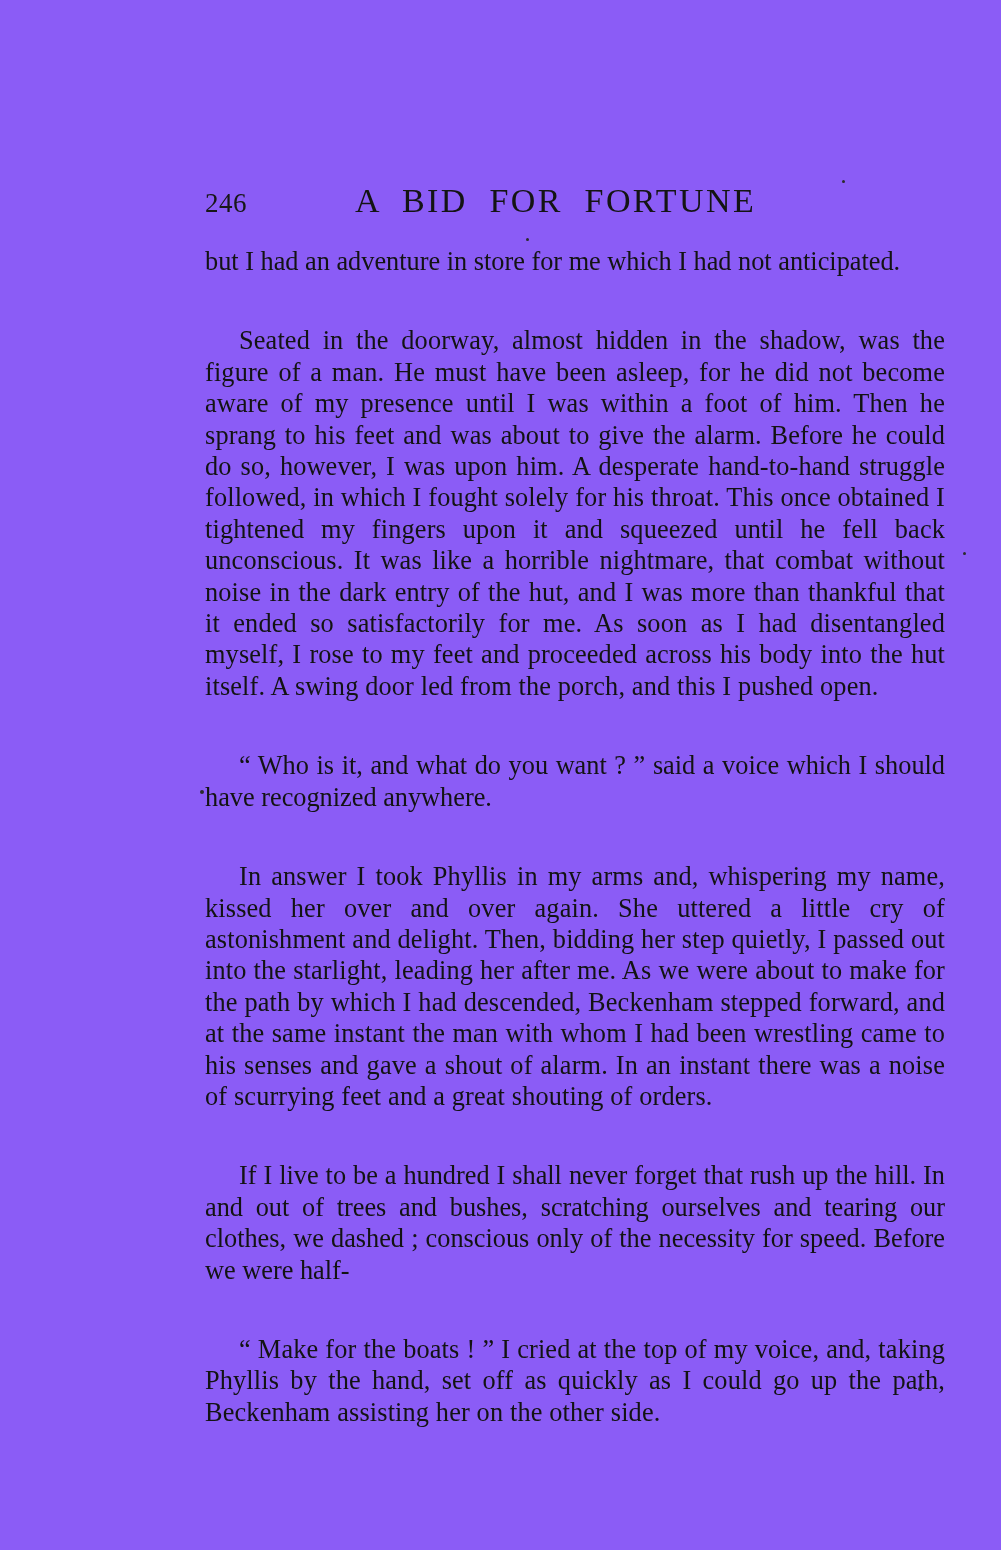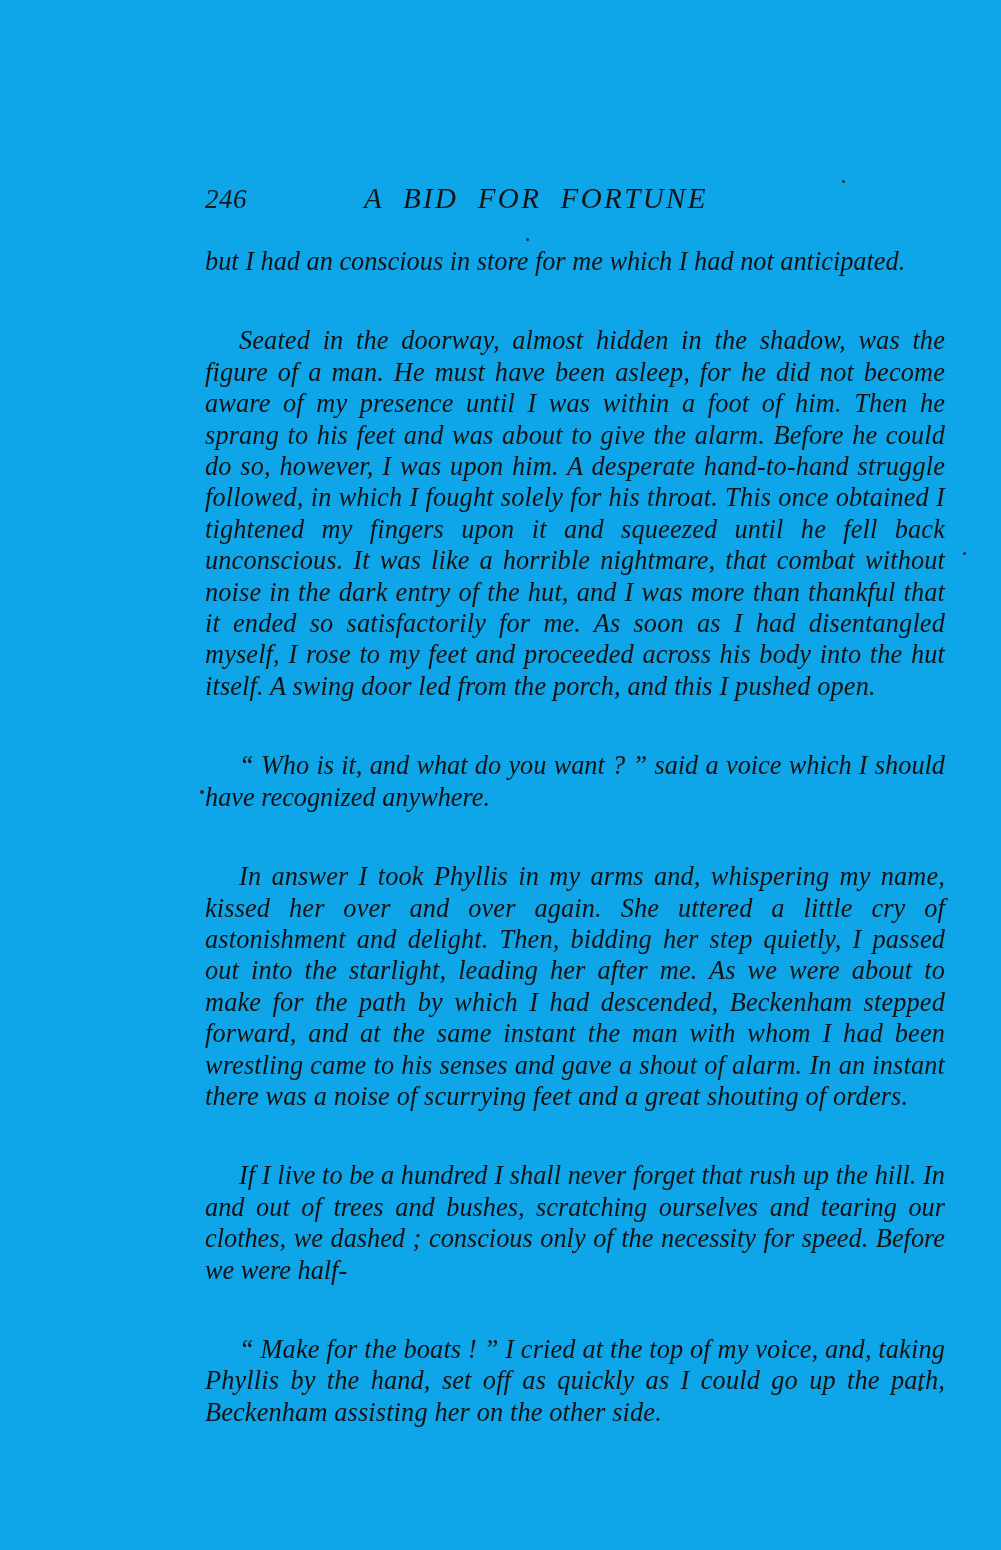--- a/index.html
+++ b/index.html
@@ -14,44 +14,42 @@
     color: #121212;
     position: relative;
     overflow: hidden;
   }
   .page {
     position: absolute;
     left: 0;
     top: 0;
     width: 1001px;
     height: 1550px;
-    background: #0ea5e9;
-    font-style: italic;
+    background: #8b5cf6;
   }
   .page-header {
     position: absolute;
     left: 205px;
     top: 182px;
     width: 745px;
     display: flex;
     align-items: baseline;
   }
   .folio {
     font-size: 27px;
     letter-spacing: 0.5px;
     color: #171717;
     font-family: "Liberation Serif", serif;
     width: 150px;
   }
   .running-title {
-    font-size: 29px;
+    font-size: 34px;
     letter-spacing: 2.4px;
     color: #141414;
     white-space: pre;
-    margin-left: 9px;
   }
   .body-text {
     position: absolute;
     left: 205px;
     top: 246px;
     width: 740px;
     font-size: 26.3px;
     line-height: 31.4px;
     text-align: justify;
     color: #131313;
@@ -78,21 +76,21 @@
 <body>
 
 <div class="page">
 
   <div class="page-header">
     <span class="folio">246</span>
     <span class="running-title">A  BID  FOR  FORTUNE</span>
   </div>
 
   <div class="body-text">
-    <p>but I had an conscious in store for me which I had not anticipated.</p>
+    <p>but I had an adventure in store for me which I had not anticipated.</p>
     <p class="indent">Seated in the doorway, almost hidden in the shadow, was the figure of a man.   He must have been asleep, for he did not become aware of my presence until I was within a foot of him.   Then he sprang to his feet and was about to give the alarm.   Before he could do so, however, I was upon him.   A desperate hand-to-hand struggle followed, in which I fought solely for his throat. This once obtained I tightened my fingers upon it and squeezed until he fell back unconscious.   It was like a horrible nightmare, that combat without noise in the dark entry of the hut, and I was more than thankful that it ended so satisfactorily for me.   As soon as I had disentangled myself, I rose to my feet and proceeded across his body into the hut itself.   A swing door led from the porch, and this I pushed open.</p>
     <p class="indent">“ Who is it, and what do you want ? ” said a voice which I should have recognized anywhere.</p>
     <p class="indent">In answer I took Phyllis in my arms and, whispering my name, kissed her over and over again.   She uttered a little cry of astonishment and delight.   Then, bidding her step quietly, I passed out into the starlight, leading her after me.   As we were about to make for the path by which I had descended, Beckenham stepped forward, and at the same instant the man with whom I had been wrestling came to his senses and gave a shout of alarm.   In an instant there was a noise of scurrying feet and a great shouting of orders.</p>
     <p class="indent">If I live to be a hundred I shall never forget that rush up the hill.   In and out of trees and bushes, scratching ourselves and tearing our clothes, we dashed ; conscious only of the necessity for speed.   Before we were half-</p>
     <p class="indent">“ Make for the boats ! ” I cried at the top of my voice, and, taking Phyllis by the hand, set off as quickly as I could go up the path, Beckenham assisting her on the other side.</p>
   </div>
 
   <span class="stray-mark" style="left:842px;top:180px;width:3px;height:3px;"></span>
   <span class="stray-mark" style="left:963px;top:552px;width:3px;height:3px;"></span>
   <span class="stray-mark" style="left:200px;top:790px;width:4px;height:4px;"></span>

